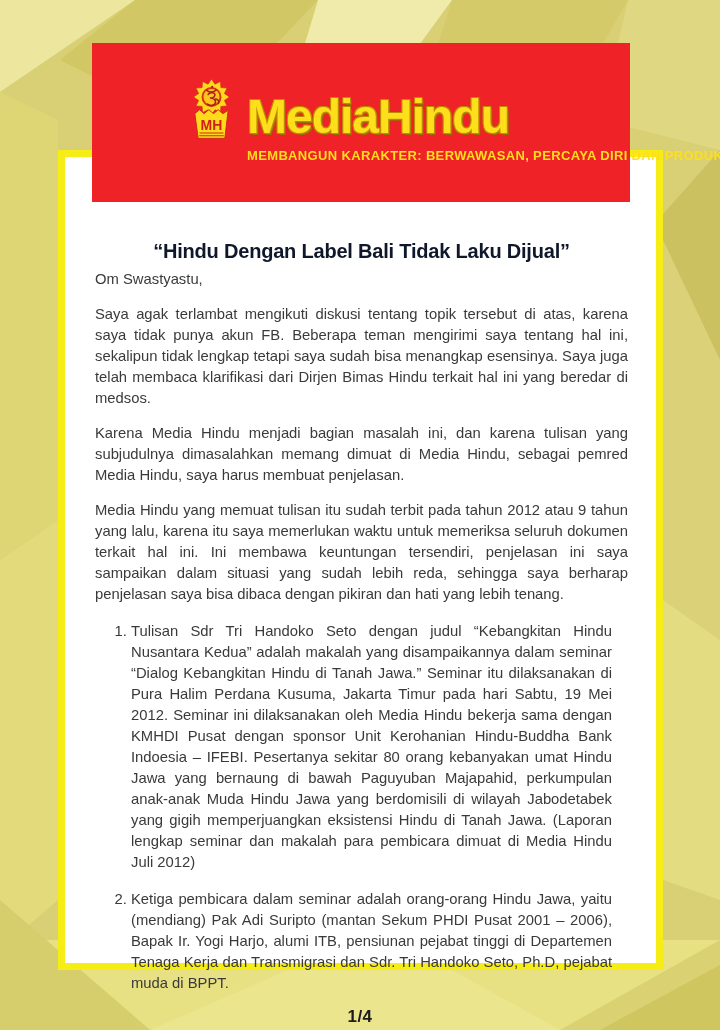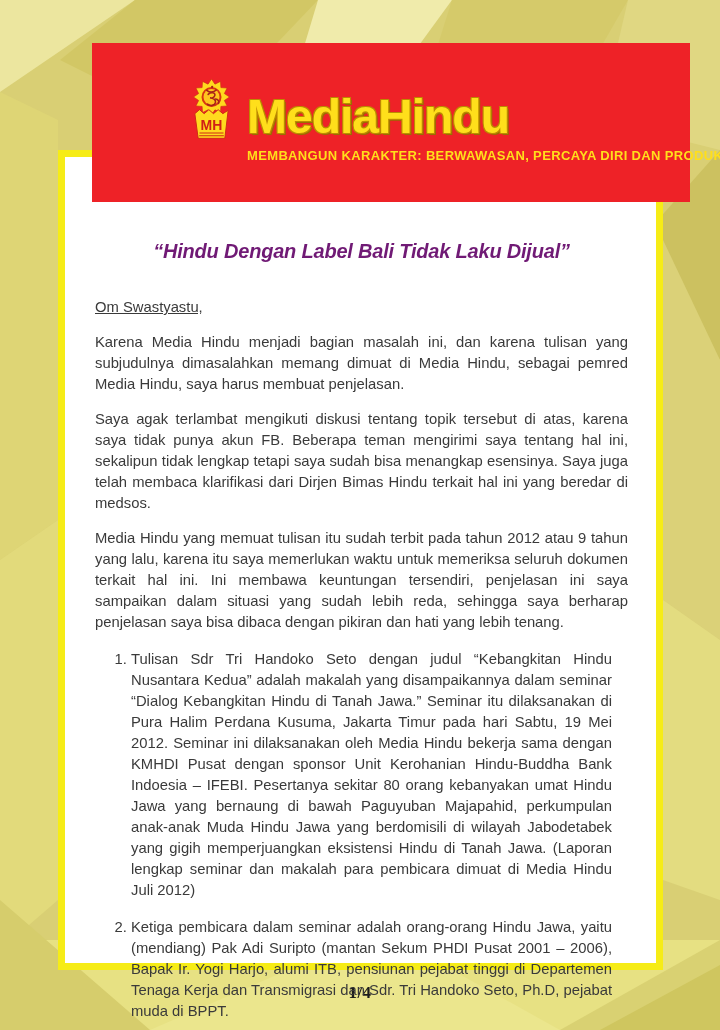--- a/index.html
+++ b/index.html
@@ -6,50 +6,50 @@
   body{
     width:720px;height:1030px;position:relative;overflow:hidden;
     font-family:"Liberation Sans",sans-serif;background:#d9cf74;
   }
   .bg-svg{position:absolute;left:0;top:0;z-index:0;}
   .page{
     position:absolute;left:58px;top:150px;width:591px;height:806px;
     background:#ffffff;border:7px solid #f6ec16;z-index:1;
   }
   .banner{
-    position:absolute;left:92px;top:43px;width:598px;height:159px;
+    position:absolute;left:92px;top:43px;width:538px;height:159px;
     background:#ee2227;z-index:2;display:flex;align-items:flex-start;
     padding:0;box-sizing:border-box;
   }
   .emblem{position:absolute;left:96px;top:34px;}
   .brand-text{position:absolute;left:155px;top:50px;}
   .brand-name{
     font-size:48px;font-weight:bold;letter-spacing:-1px;line-height:48px;
     color:#ffdf1b;
     text-shadow:1px 1px 0 #bd8b00,-1px -1px 0 #bd8b00,1px -1px 0 #bd8b00,-1px 1px 0 #bd8b00,2px 2px 0 #9a6d00;
   }
   .brand-tagline{
     margin-top:7px;font-size:13px;font-weight:bold;color:#ffdf1b;
     letter-spacing:0.35px;white-space:nowrap;
   }
   .content{
     position:absolute;left:95px;top:157px;width:533px;z-index:3;
     color:#3a3a3a;font-size:14.8px;line-height:21px;
   }
   .doc-title{
-    margin-top:81px;text-align:center;color:#701a75;
-    font-size:20px;font-weight:bold;line-height:26px;letter-spacing:-0.2px;font-style:italic;
+    margin-top:81px;text-align:center;color:#0f172a;
+    font-size:20px;font-weight:bold;line-height:26px;letter-spacing:-0.2px;
   }
-  .salutation{margin-top:33px;text-decoration:underline;}
+  .salutation{margin-top:5px;}
   .para{margin:14px 0 0;text-align:justify;}
   ol.points{margin:11px 0 0;padding-left:20px;}
   ol.points li{text-align:justify;padding-left:0;margin:16px;}
   .page-num{
-    position:absolute;left:0;right:0;top:983px;z-index:2;text-align:center;
-    font-size:17px;font-weight:bold;color:#1c1c1c;letter-spacing:0.5px;font-family:Liberation Serif, serif;
+    position:absolute;left:0;right:0;top:1007px;z-index:2;text-align:center;
+    font-size:17px;font-weight:bold;color:#1c1c1c;letter-spacing:0.5px;
   }
 </style>
 </head>
 <body>
 
 <svg class="bg-svg" width="720" height="1030" viewBox="0 0 720 1030" aria-hidden="true">
   <rect width="720" height="1030" fill="#d9cf74"></rect>
   <polygon points="0,0 135,0 0,92" fill="#ece69f"></polygon>
   <polygon points="135,0 318,0 196,128 60,60" fill="#d2c765"></polygon>
   <polygon points="318,0 452,0 382,96 300,60" fill="#f0ebab"></polygon>
@@ -92,22 +92,22 @@
     <div class="brand-name">MediaHindu</div>
     <div class="brand-tagline">MEMBANGUN KARAKTER: BERWAWASAN, PERCAYA DIRI DAN PRODUKTIF</div>
   </div>
 </div>
 
 <div class="content">
   <div class="doc-title">
     <div>“Hindu Dengan Label Bali Tidak Laku Dijual”</div>
   </div>
   <div class="salutation">Om Swastyastu,</div>
+  <p class="para">Saya agak terlambat mengikuti diskusi tentang topik tersebut di atas, karena saya tidak punya akun FB. Beberapa teman mengirimi saya tentang hal ini, sekalipun tidak lengkap tetapi saya sudah bisa menangkap esensinya. Saya juga telah membaca klarifikasi dari Dirjen Bimas Hindu terkait hal ini yang beredar di medsos.</p>
   <p class="para">Karena Media Hindu menjadi bagian masalah ini, dan karena tulisan yang subjudulnya dimasalahkan memang dimuat di Media Hindu, sebagai pemred Media Hindu, saya harus membuat penjelasan.</p>
-  <p class="para">Saya agak terlambat mengikuti diskusi tentang topik tersebut di atas, karena saya tidak punya akun FB. Beberapa teman mengirimi saya tentang hal ini, sekalipun tidak lengkap tetapi saya sudah bisa menangkap esensinya. Saya juga telah membaca klarifikasi dari Dirjen Bimas Hindu terkait hal ini yang beredar di medsos.</p>
   <p class="para">Media Hindu yang memuat tulisan itu sudah terbit pada tahun 2012 atau 9 tahun yang lalu, karena itu saya memerlukan waktu untuk memeriksa seluruh dokumen terkait hal ini. Ini membawa keuntungan tersendiri, penjelasan ini saya sampaikan dalam situasi yang sudah lebih reda, sehingga saya berharap penjelasan saya bisa dibaca dengan pikiran dan hati yang lebih tenang.</p>
   <ol class="points">
     <li>Tulisan Sdr Tri Handoko Seto dengan judul “Kebangkitan Hindu Nusantara Kedua” adalah makalah yang disampaikannya dalam seminar “Dialog Kebangkitan Hindu di Tanah Jawa.” Seminar itu dilaksanakan di Pura Halim Perdana Kusuma, Jakarta Timur pada hari Sabtu, 19 Mei 2012. Seminar ini dilaksanakan oleh Media Hindu bekerja sama dengan KMHDI Pusat dengan sponsor Unit Kerohanian Hindu-Buddha Bank Indoesia – IFEBI. Pesertanya sekitar 80 orang kebanyakan umat Hindu Jawa yang bernaung di bawah Paguyuban Majapahid, perkumpulan anak-anak Muda Hindu Jawa yang berdomisili di wilayah Jabodetabek yang gigih memperjuangkan eksistensi Hindu di Tanah Jawa. (Laporan lengkap seminar dan makalah para pembicara dimuat di Media Hindu Juli 2012)</li>
     <li>Ketiga pembicara dalam seminar adalah orang-orang Hindu Jawa, yaitu (mendiang) Pak Adi Suripto (mantan Sekum PHDI Pusat 2001 – 2006), Bapak Ir. Yogi Harjo, alumi ITB, pensiunan pejabat tinggi di Departemen Tenaga Kerja dan Transmigrasi dan Sdr. Tri Handoko Seto, Ph.D, pejabat muda di BPPT.</li>
   </ol>
 </div>
 
 <div class="page-num">1/4</div>
 
 </body></html>

